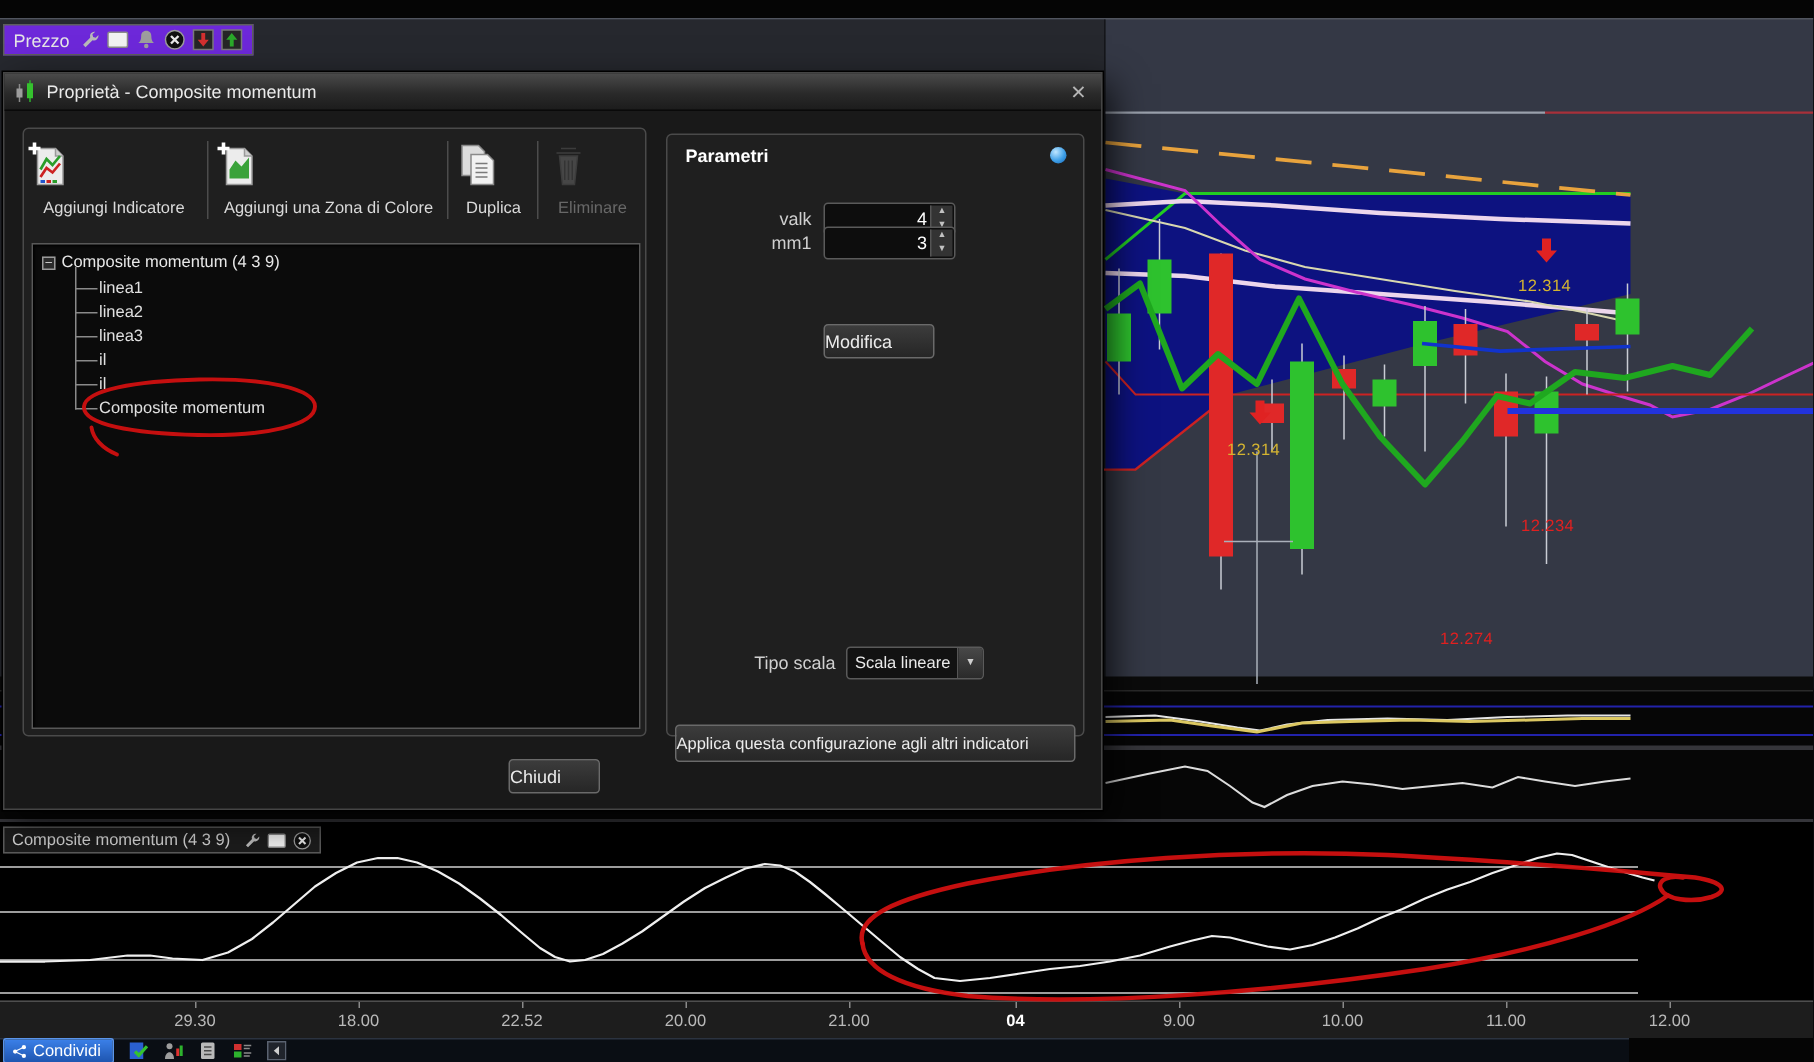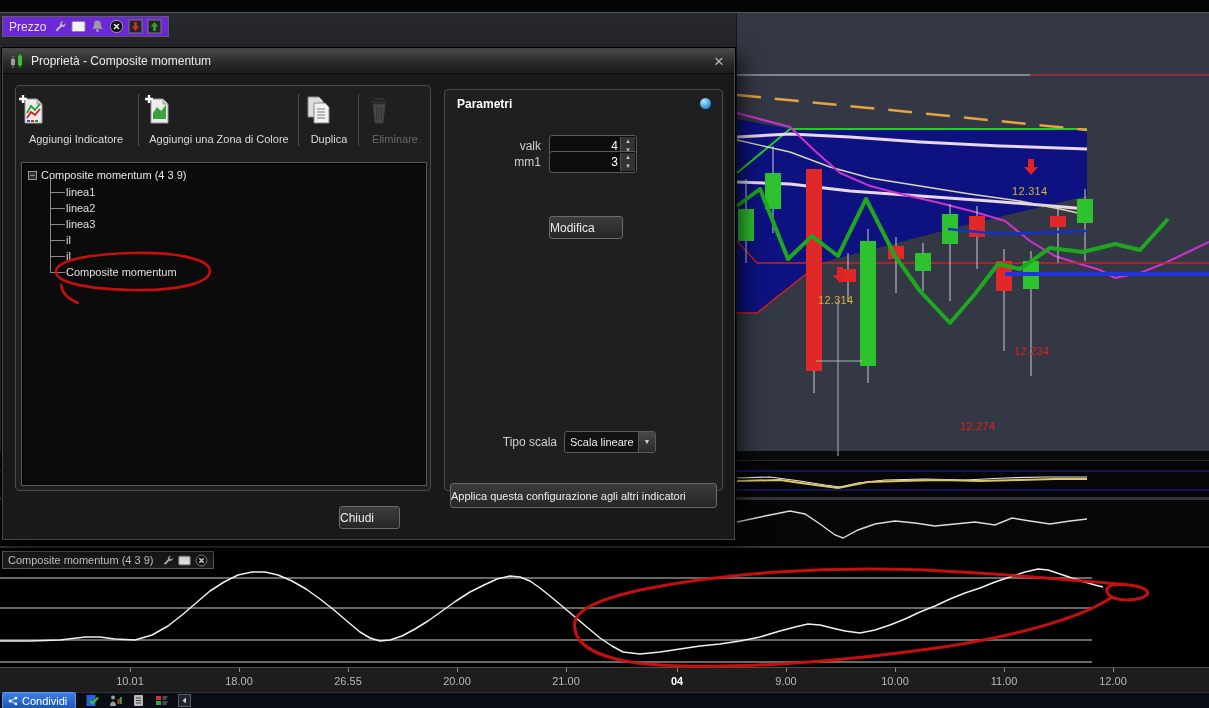--- a/index.html
+++ b/index.html
@@ -32,21 +32,21 @@
   #osc-panel{left:0;top:548px;width:1209px;height:144px;background:#000;}
   #osc-header{left:2px;top:3px;height:18px;background:#1c1c1c;border:1px solid #5a5a5a;
       display:flex;align-items:center;gap:4px;padding:0 5px;box-sizing:border-box;z-index:3;}
   #osc-header .lbl{color:#d0d0d0;font-size:11px;margin-right:3px;white-space:nowrap;}
   #osc-axis{left:0;top:119px;width:1209px;height:25px;background:#1d1d1d;border-top:1px solid #4e4e4e;box-sizing:border-box;}
   .axis-label{position:absolute;top:7px;transform:translateX(-50%);font-size:11px;color:#b9b9b9;}
   .axis-label.bold{color:#ffffff;font-weight:bold;}
   .axis-tick{position:absolute;top:0;width:1px;height:4px;background:#8a8a8a;}
 
   
-  #bottom-bar{left:0;top:692px;width:1209px;height:16px;background:#0a0e14;border-top:1px solid #2b3340;
+  #bottom-bar{left:0;top:692px;width:1086px;height:16px;background:#0a0e14;border-top:1px solid #2b3340;
       display:flex;align-items:center;gap:10px;padding:0 2px;box-sizing:border-box;}
   #share-btn{height:15px;display:flex;align-items:center;gap:4px;padding:0 8px 0 5px;
       background:linear-gradient(#3b80e8,#1e55b0);border:1px solid #5a95ea;border-radius:2px;color:#fff;font-size:11px;}
   .bb-ico{width:13px;height:13px;display:inline-block;}
 
   
   #dialog{left:2px;top:48px;width:733px;height:492px;background:#191919;border:1px solid #454545;
       box-shadow:0 0 0 1px #000,6px 8px 22px rgba(0,0,0,.75);box-sizing:border-box;z-index:10;}
   #dialog-titlebar{left:0;top:0;width:731px;height:25px;
       background:linear-gradient(#4a4a4a,#2a2a2a 55%,#1c1c1c);border-bottom:1px solid #090909;
@@ -222,23 +222,23 @@
       <span class="axis-tick" style="left:130px"></span>
       <span class="axis-tick" style="left:239px"></span>
       <span class="axis-tick" style="left:348px"></span>
       <span class="axis-tick" style="left:457px"></span>
       <span class="axis-tick" style="left:566px"></span>
       <span class="axis-tick" style="left:677px"></span>
       <span class="axis-tick" style="left:786px"></span>
       <span class="axis-tick" style="left:895px"></span>
       <span class="axis-tick" style="left:1004px"></span>
       <span class="axis-tick" style="left:1113px"></span>
-      <span class="axis-label" style="left:130px">10.01</span>
+      <span class="axis-label" style="left:130px">29.30</span>
       <span class="axis-label" style="left:239px">18.00</span>
-      <span class="axis-label" style="left:348px">26.55</span>
+      <span class="axis-label" style="left:348px">22.52</span>
       <span class="axis-label" style="left:457px">20.00</span>
       <span class="axis-label" style="left:566px">21.00</span>
       <span class="axis-label bold" style="left:677px">04</span>
       <span class="axis-label" style="left:786px">9.00</span>
       <span class="axis-label" style="left:895px">10.00</span>
       <span class="axis-label" style="left:1004px">11.00</span>
       <span class="axis-label" style="left:1113px">12.00</span>
     </div>
 
     <svg class="abs" style="left:0;top:0" width="1209" height="144" viewBox="0 548 1209 144">

